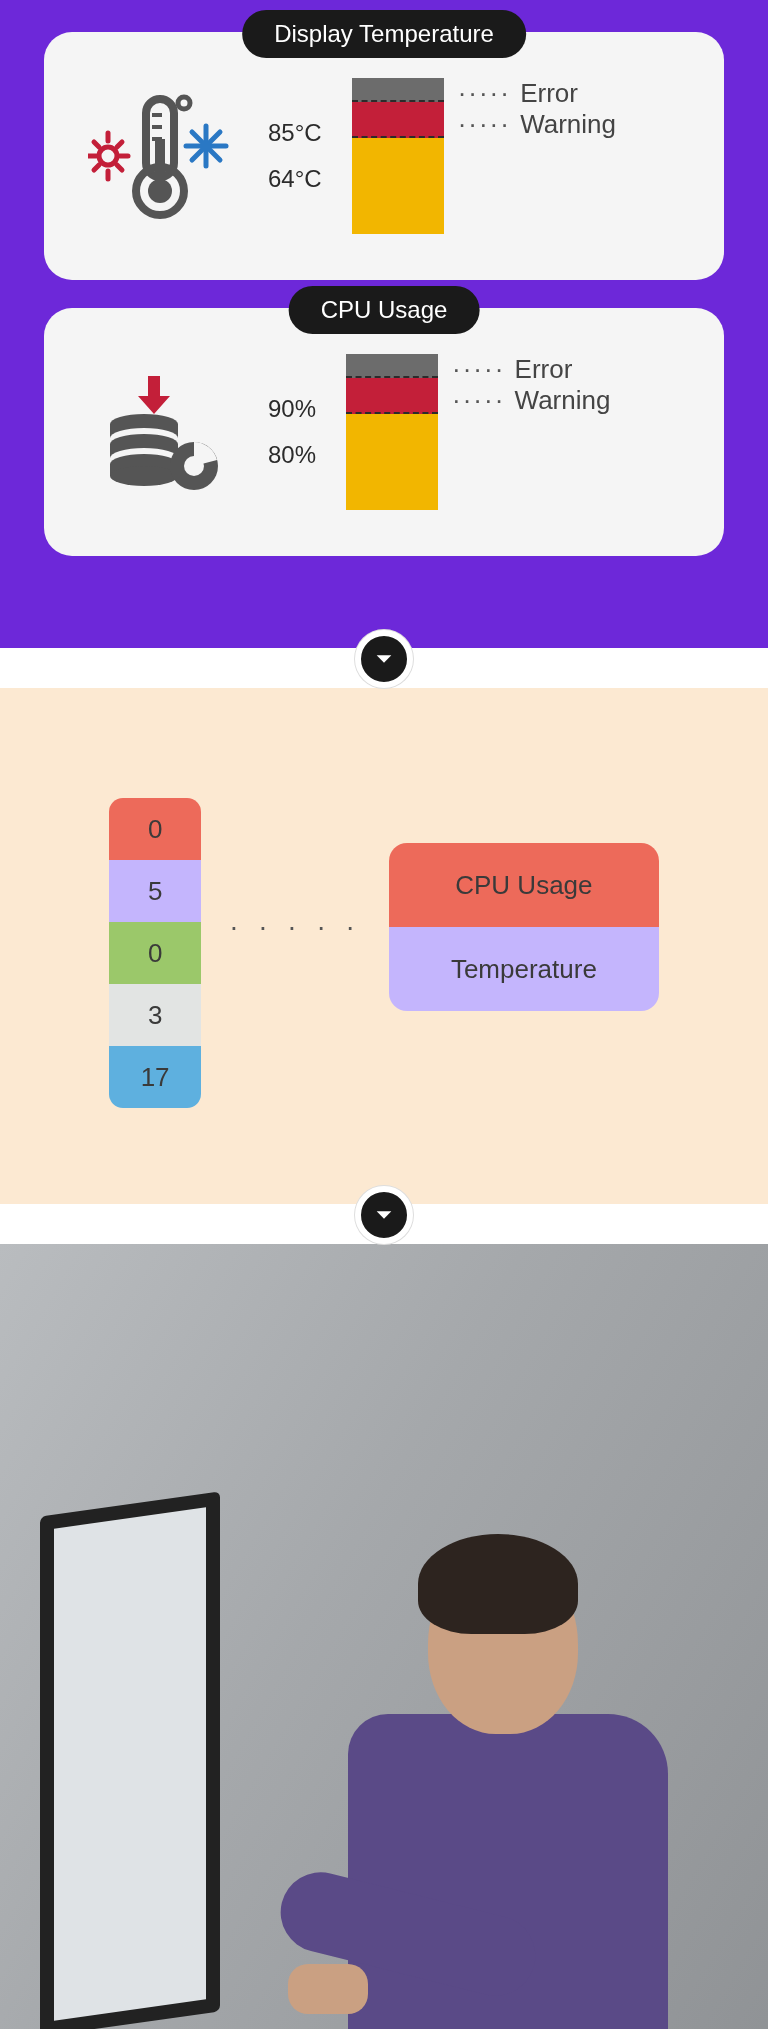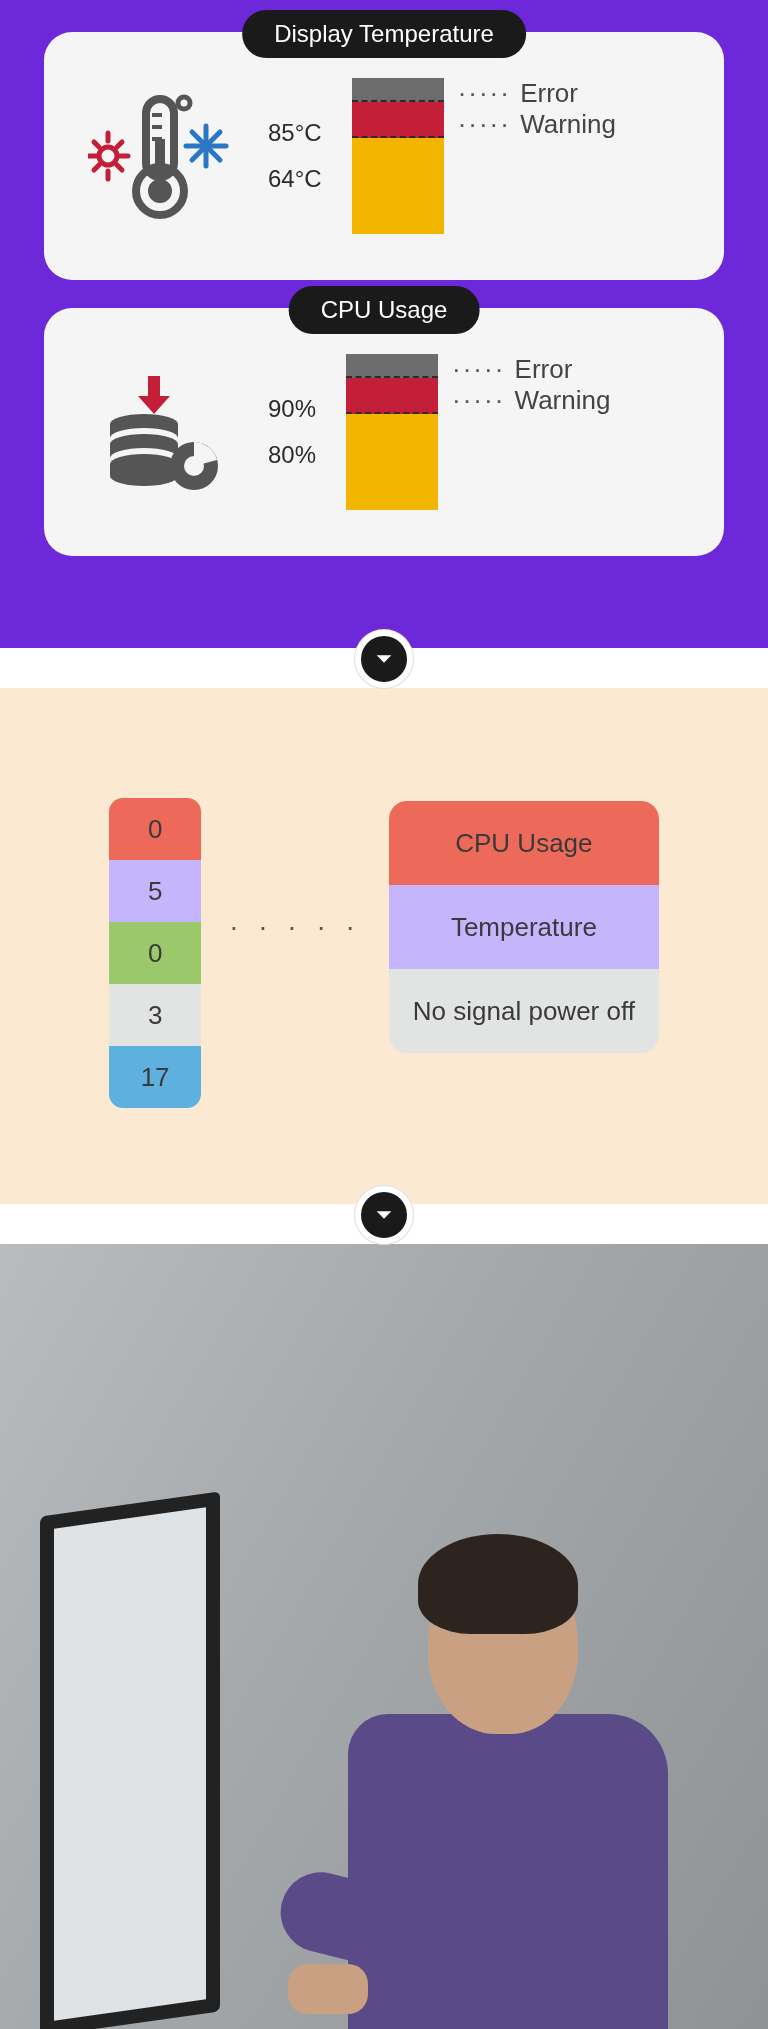--- a/index.html
+++ b/index.html
@@ -225,21 +225,20 @@
       <div class="cell c-red">0</div>
       <div class="cell c-amber">5</div>
       <div class="cell c-green">0</div>
       <div class="cell c-grey">3</div>
       <div class="cell c-blue">17</div>
     </div>
     <div class="dots">·   ·   ·   ·   ·</div>
     <div class="col-labels">
       <div class="cell c-red">CPU Usage</div>
       <div class="cell c-amber">Temperature</div>
-      <div class="cell c-grey">No signal power off</div>
     </div>
   </div>
 </section>
 
 <div class="arrow-disc">
   <svg viewBox="0 0 24 24">
       <path d="M4 8 l8 8 8-8 z"></path>
     </svg>
 </div>
 

